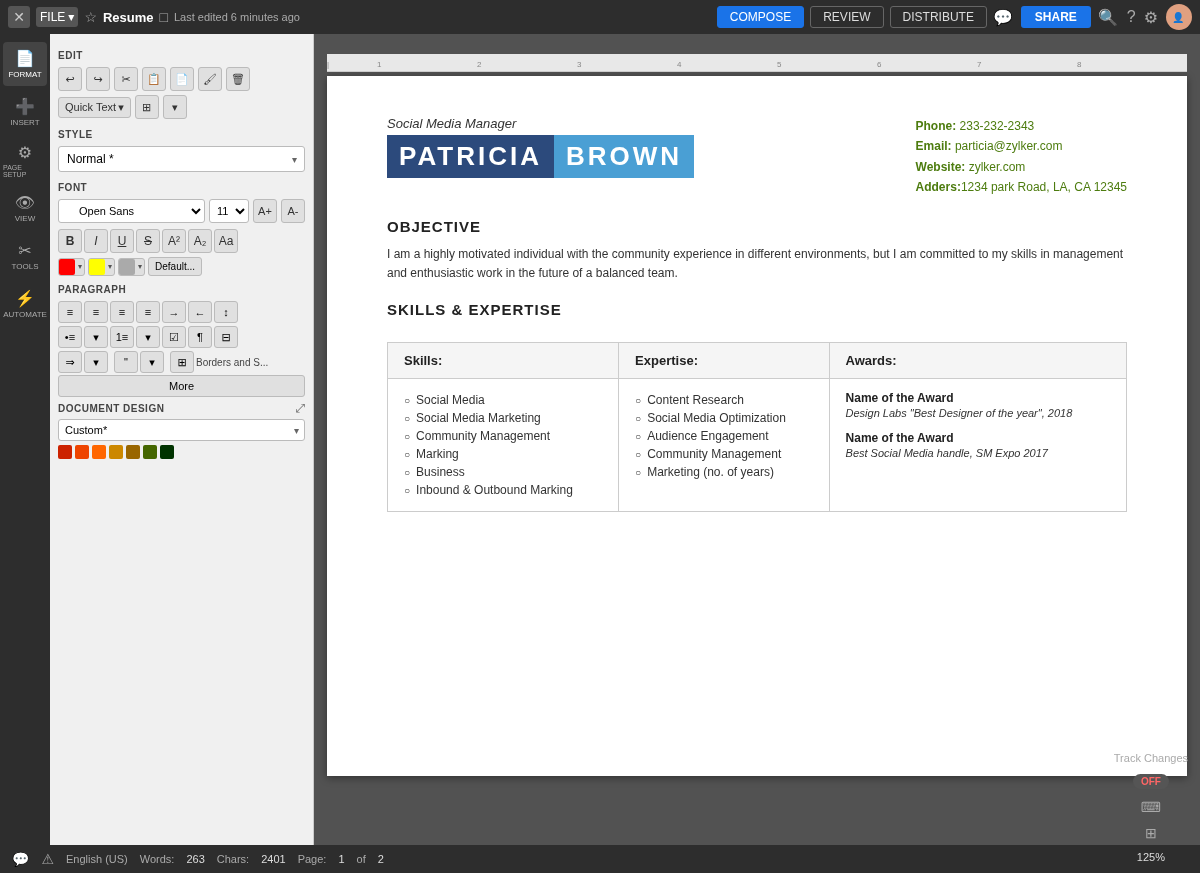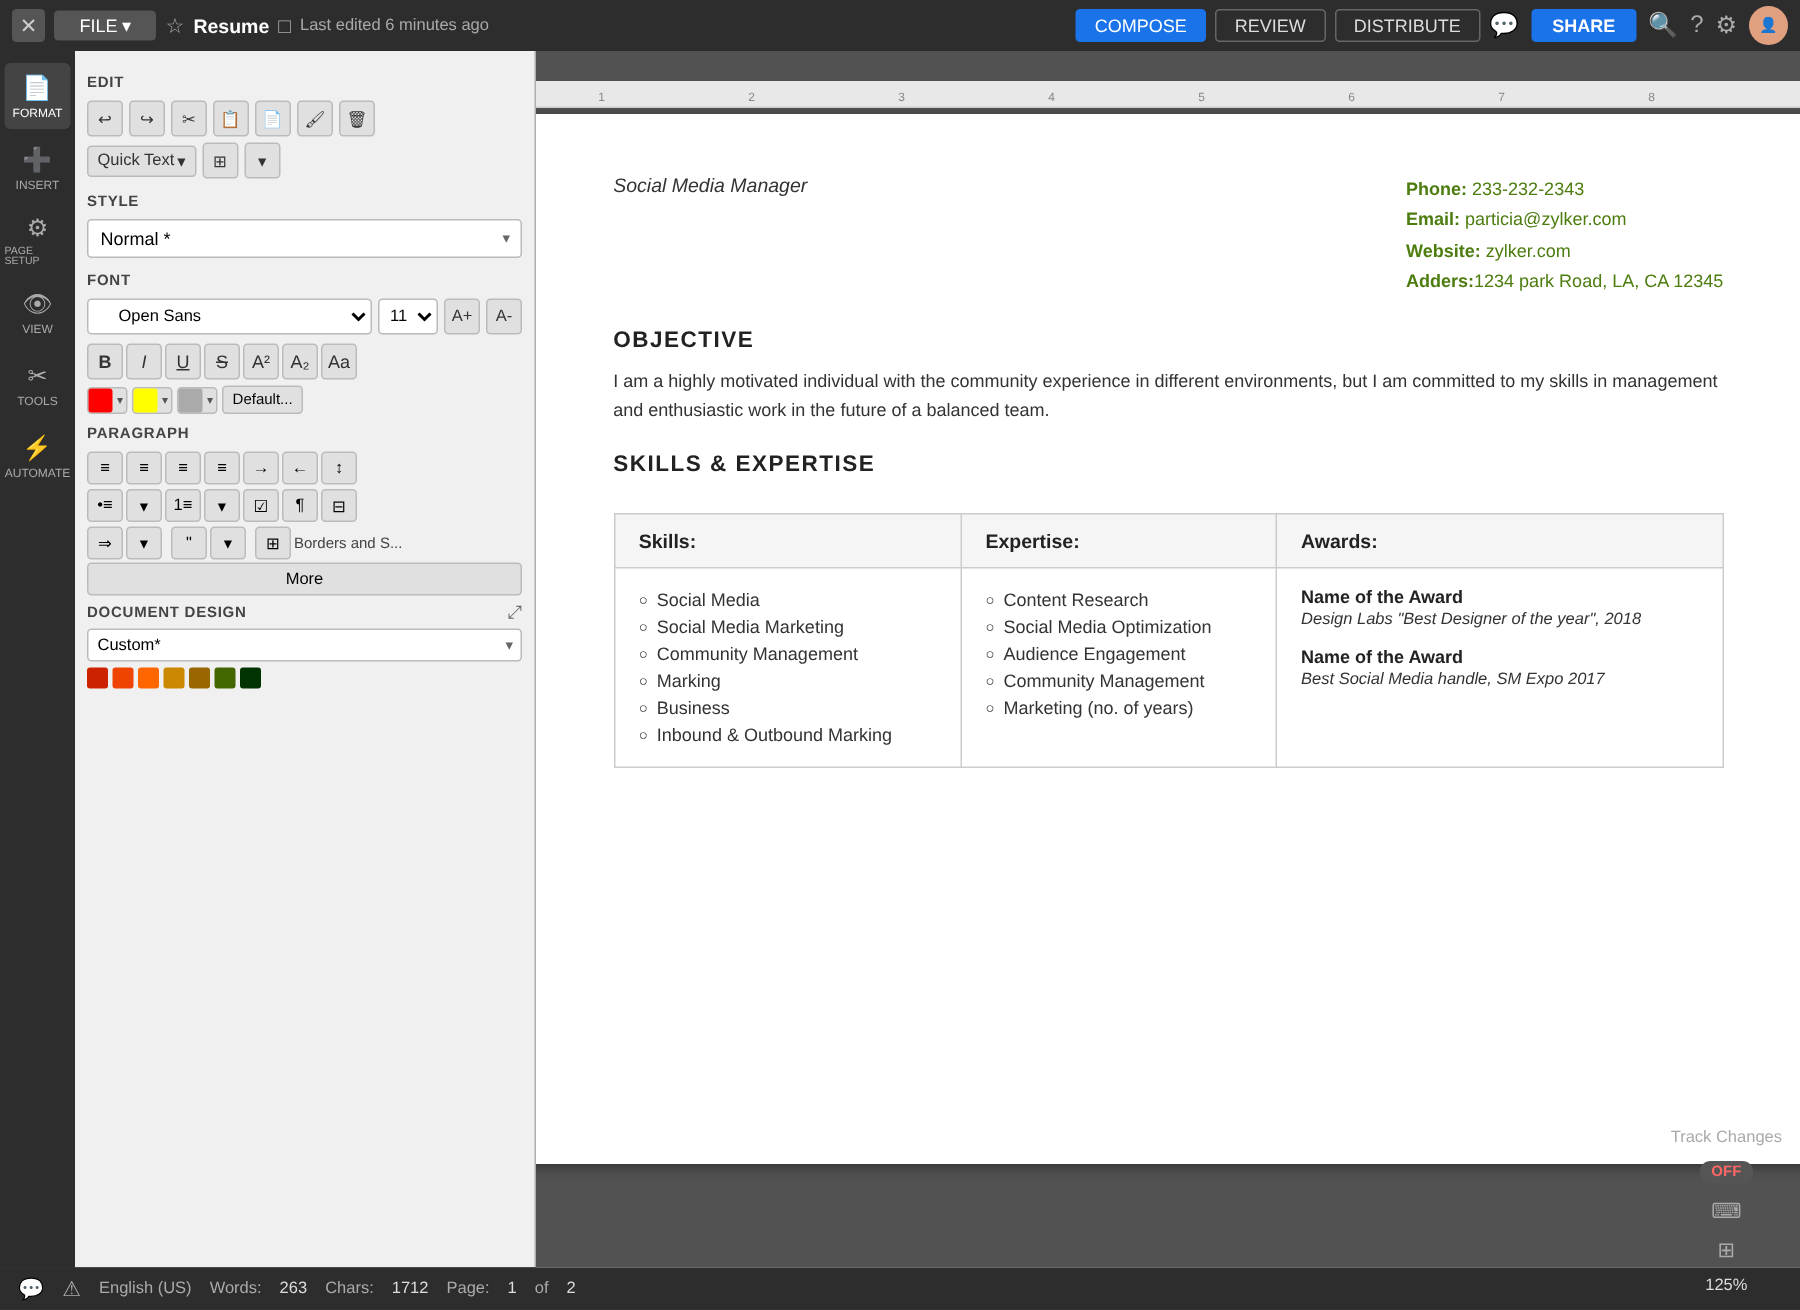--- a/index.html
+++ b/index.html
@@ -14,21 +14,21 @@
       padding: 0 8px;
       gap: 6px;
       flex-shrink: 0;
     }
     .top-bar-close {
       width: 22px; height: 22px; background: #555; border-radius: 3px;
       display: flex; align-items: center; justify-content: center; color: #ccc; font-size: 14px; cursor: pointer;
     }
     .file-btn {
       background: #555; color: #fff; border: none; border-radius: 3px;
-      padding: 3px 17px; font-size: 12px; cursor: pointer; display: flex; align-items: center; gap: 3px;
+      padding: 3px 4px; font-size: 12px; cursor: pointer; display: flex; align-items: center; gap: 3px;
     }
     .star-icon { color: #aaa; font-size: 14px; }
     .doc-title { color: #fff; font-size: 13px; font-weight: 600; }
     .doc-icon { color: #aaa; font-size: 14px; }
     .last-edited { color: #aaa; font-size: 11px; }
     .top-bar-spacer { flex: 1; }
     .nav-btn {
       background: transparent; border: 1px solid #666; color: #ddd;
       padding: 3px 12px; font-size: 12px; border-radius: 3px; cursor: pointer;
     }
@@ -63,21 +63,21 @@
       width: 44px; height: 44px;
       display: flex; flex-direction: column; align-items: center; justify-content: center;
       color: #aaa; font-size: 10px; gap: 2px; cursor: pointer; border-radius: 4px;
     }
     .left-icon-item.active { background: #444; color: #fff; }
     .left-icon-item .icon-shape { font-size: 16px; }
     .left-icon-item .icon-label { font-size: 8px; text-transform: uppercase; }
 
     
     .panel {
-      width: 307px;
+      width: 264px;
       background: #f0f0f0;
       overflow-y: auto;
       flex-shrink: 0;
       padding: 8px;
       border-right: 1px solid #ccc;
     }
     .panel-section-title {
       font-size: 10px; font-weight: 700; color: #444; letter-spacing: 0.5px;
       margin-bottom: 6px; margin-top: 8px;
     }
@@ -427,20 +427,28 @@
       <span style="position:absolute;left:550px;">6</span>
       <span style="position:absolute;left:650px;">7</span>
       <span style="position:absolute;left:750px;">8</span>
     </div>
 
     <div class="doc-page">
 
       <div class="resume-header-section">
         <div class="resume-name-section">
           <div class="resume-job-title">Social Media Manager</div>
+          <div style="display:inline-flex;align-items:center;">
+            <div style="background:#2c4a7c;padding:6px 12px;">
+              <span style="font-size:26px;font-weight:900;color:#fff;letter-spacing:3px;text-transform:uppercase;">PATRICIA</span>
+            </div>
+            <div style="background:#4a9fd4;padding:6px 12px;">
+              <span style="font-size:26px;font-weight:900;color:#fff;letter-spacing:3px;text-transform:uppercase;">BROWN</span>
+            </div>
+          </div>
         </div>
         <div class="resume-contact">
           <div><strong>Phone:</strong> <span>233-232-2343</span></div>
           <div><strong>Email:</strong> <span>particia@zylker.com</span></div>
           <div><strong>Website:</strong> <span>zylker.com</span></div>
           <div><strong>Adders:</strong><span>1234 park Road, LA, CA 12345</span></div>
         </div>
       </div>
 
       <div class="objective-section">
@@ -499,21 +507,21 @@
 
 </div>
 
 <div class="status-bar">
   <span class="status-icon">💬</span>
   <span class="status-icon">⚠</span>
   <span>English (US)</span>
   <span>Words:</span>
   <span style="color:#ddd;">263</span>
   <span>Chars:</span>
-  <span style="color:#ddd;">1712</span>
+  <span style="color:#ddd;">2401</span>
   <span>Page:</span>
   <span style="color:#ddd;">1</span>
   <span>of</span>
   <span style="color:#ddd;">2</span>
   <div class="status-bar-right">
     <span class="track-changes-label">Track Changes</span>
     <div class="track-changes-toggle">
       <span class="toggle-off">OFF</span>
     </div>
     <span class="status-icon">⌨</span>

